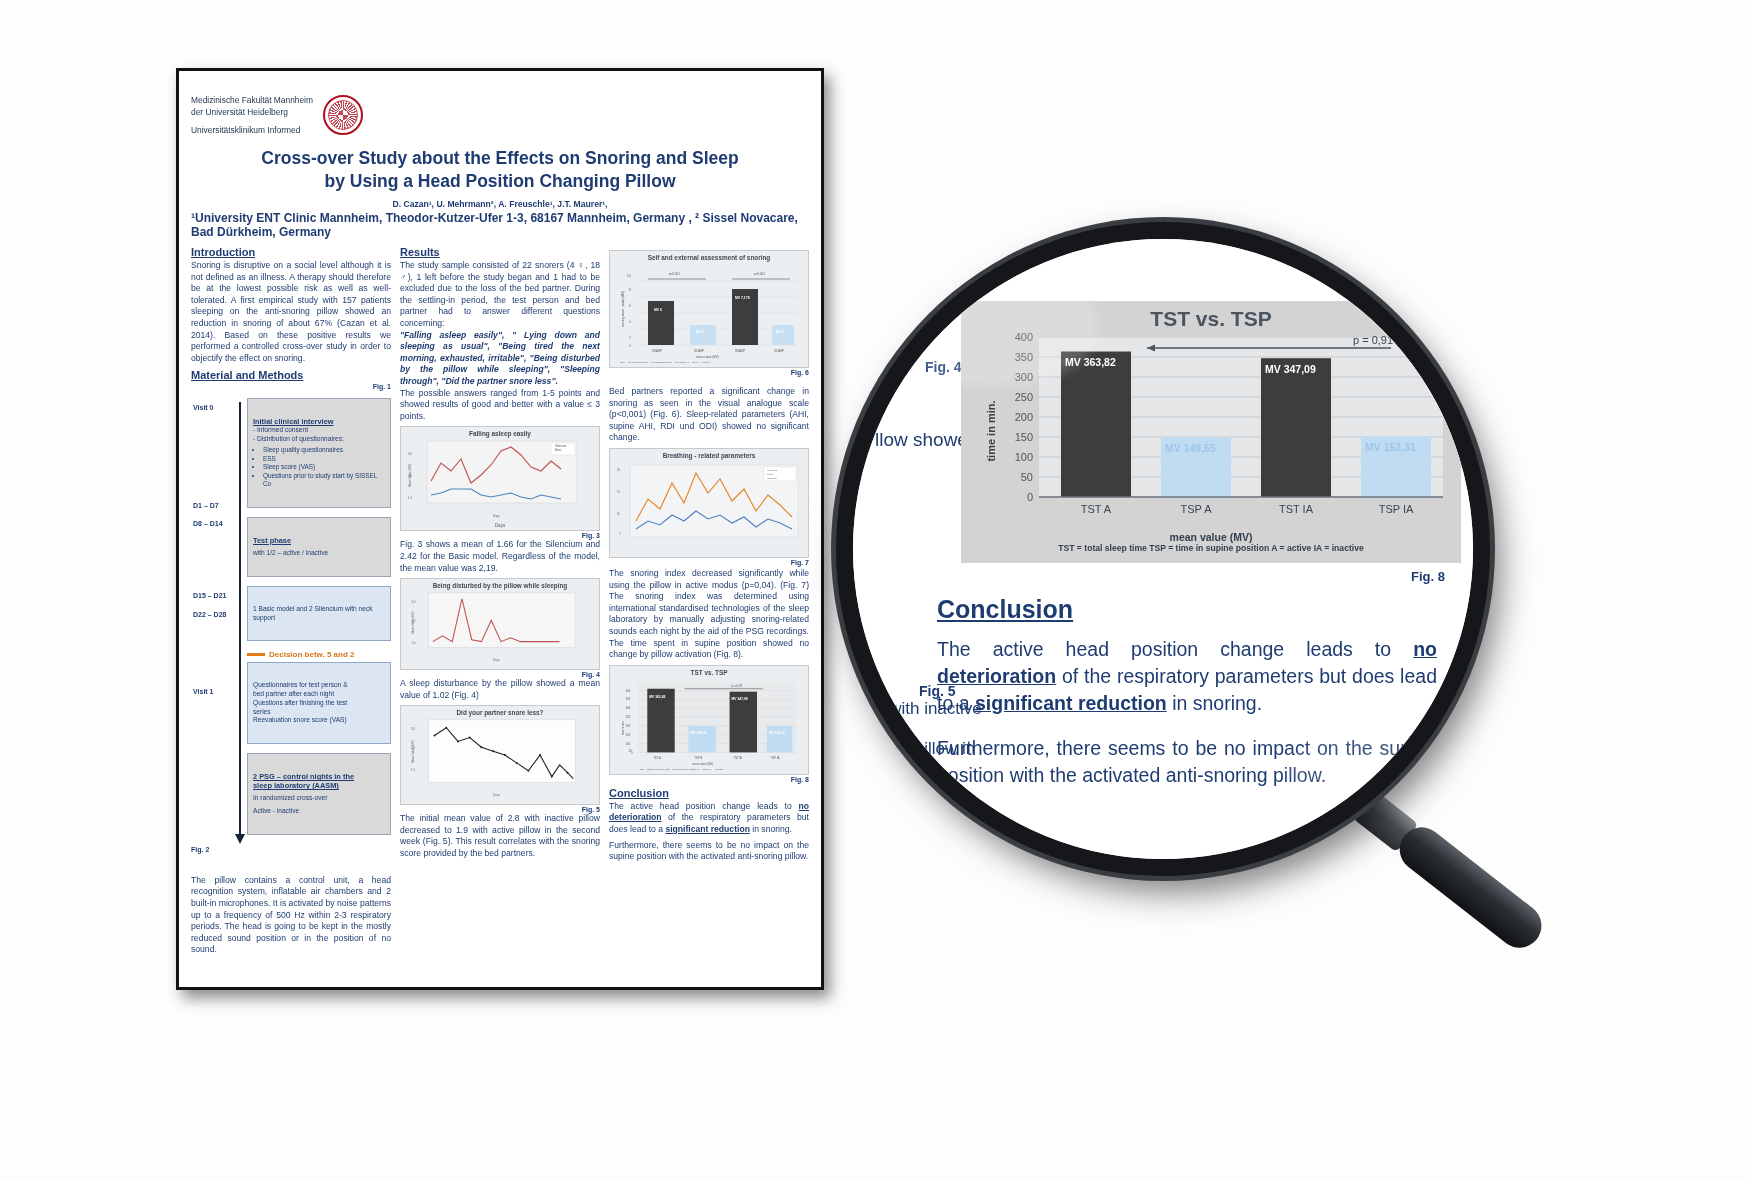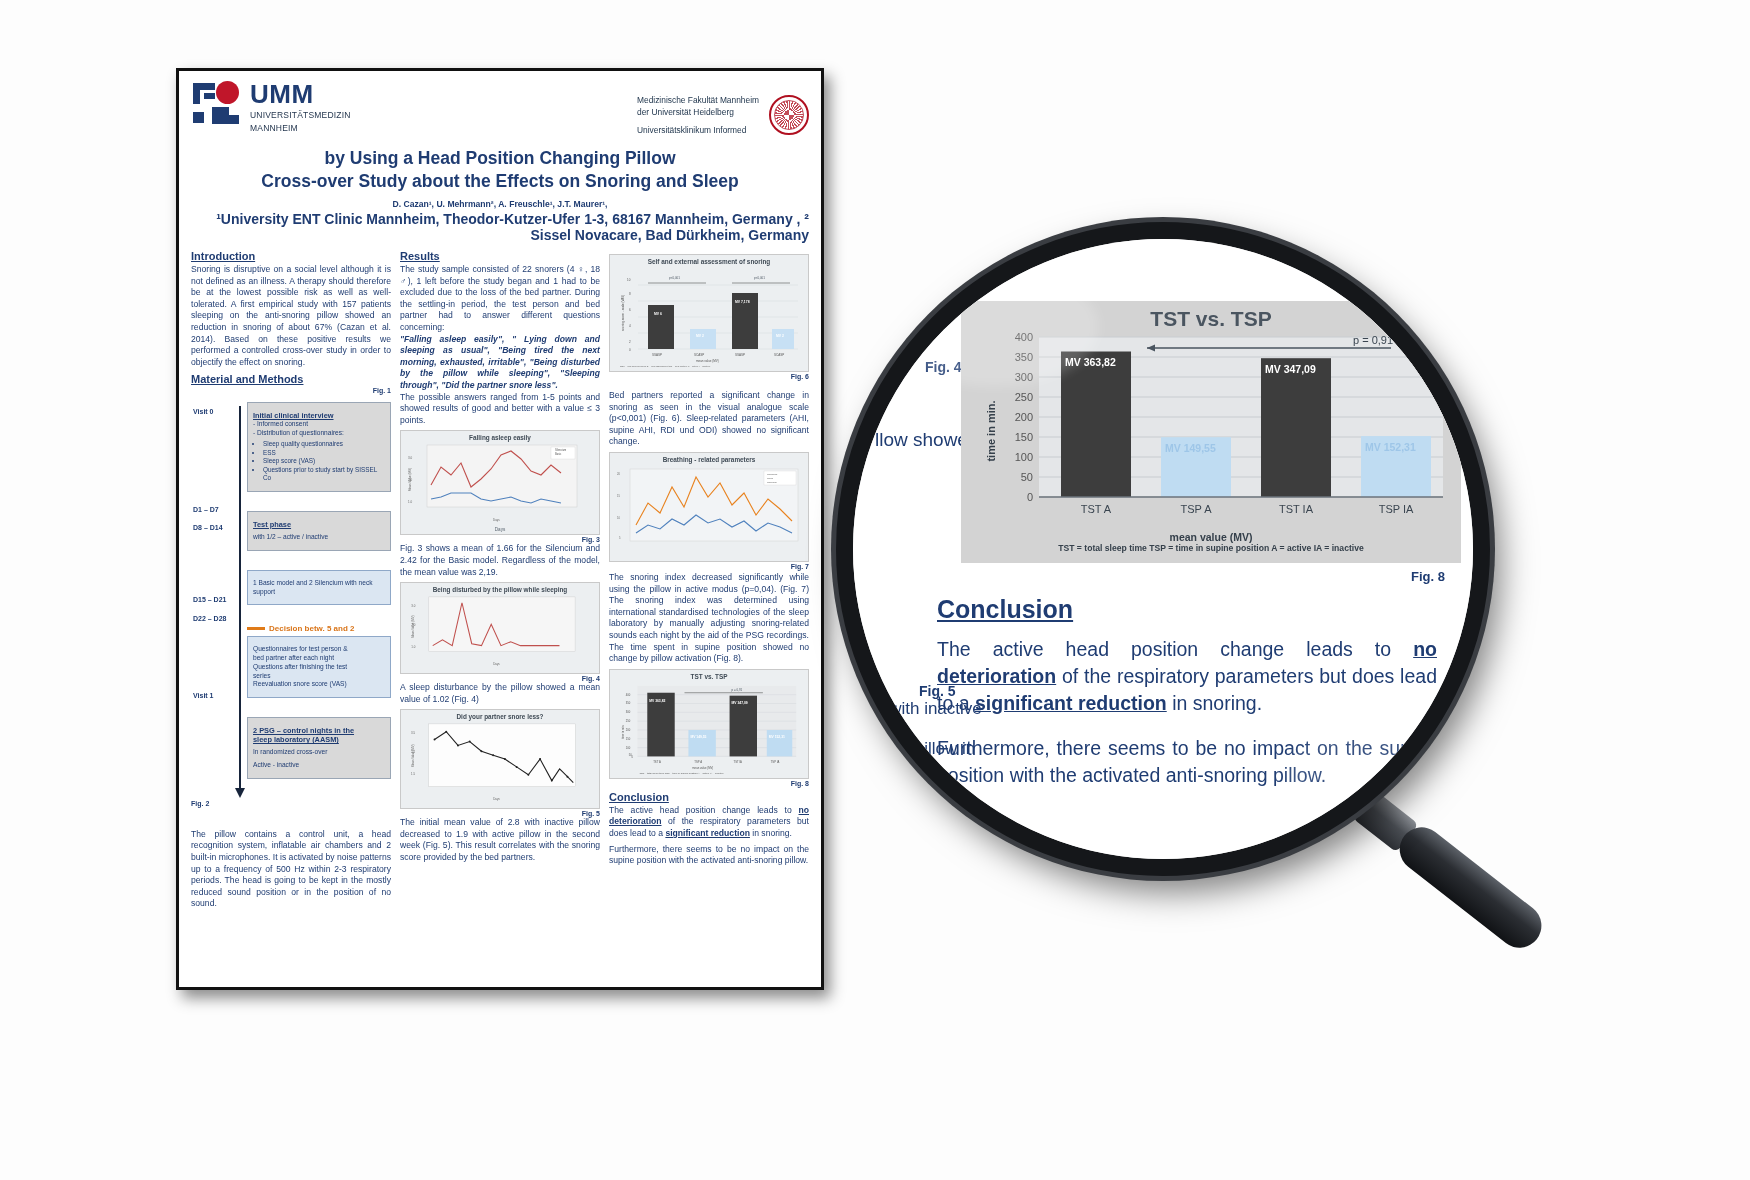--- a/index.html
+++ b/index.html
@@ -41,41 +41,41 @@
   .logo-sub{font-size:8.5px;color:#25374f;line-height:10px;margin-top:3px;letter-spacing:.2px;}
   .hdr-right{display:flex;align-items:flex-start;gap:10px;margin-top:14px;}
   .fac{font-size:8.4px;color:#23384f;line-height:11.5px;}
   .fac .gap{display:block;height:7px;}
   .seal{width:36px;height:36px;border-radius:50%;border:2px solid #b01020;position:relative;flex:0 0 auto;}
   .seal:after{content:"";position:absolute;inset:3px;border-radius:50%;border:1px solid #b01020;
     background:repeating-conic-gradient(#b01020 0 6deg,#fff 6deg 12deg);opacity:.75;}
   
   .title{text-align:center;font-size:17.5px;font-weight:bold;color:#1f3c72;line-height:23px;margin-top:4px;}
   .authors{text-align:center;font-size:8.6px;font-weight:bold;color:#1f3c72;margin-top:6px;}
-  .affil{text-align:right;font-size:14px;font-weight:bold;color:#1f3c72;margin-top:2px;}
+  .affil{text-align:left;font-size:12px;font-weight:bold;color:#1f3c72;margin-top:2px;}
   
   .cols{display:flex;gap:9px;margin-top:7px;}
   .col{width:200px;}
   .h2{font-size:11px;font-weight:bold;text-decoration:underline;color:#1f3c72;margin-bottom:2px;}
   .bodytxt{font-size:8.6px;line-height:11.6px;text-align:justify;color:#1f3c72;}
   .figlbl{font-size:7px;font-weight:bold;color:#1f3c72;text-align:right;margin-top:1px;}
   
   .incl{border:1px solid #8fa8c8;background:#dce8f4;padding:4px 6px;margin-top:3px;}
   .incl .t{font-size:7.6px;font-weight:bold;text-decoration:underline;color:#1f3c72;}
   .incl .i{font-size:7px;color:#1f3c72;line-height:9.6px;}
   
   .flow{display:flex;margin-top:8px;position:relative;}
   .flow-times{width:44px;font-size:7px;font-weight:bold;color:#1f3c72;position:relative;}
   .flow-times span{position:absolute;left:2px;}
   .flow-axis{width:12px;position:relative;}
   .flow-axis .ln{position:absolute;left:4px;top:4px;bottom:10px;width:2px;background:#17243b;}
   .flow-axis .ar{position:absolute;left:0px;bottom:0px;width:0;height:0;
      border-left:5px solid transparent;border-right:5px solid transparent;border-top:10px solid #17243b;}
   .flow-boxes{flex:1;}
-  .fbox{border:1px solid #9aa6b5;background:#d9d9d9;padding:8px 5px;margin-bottom:19px;}
+  .fbox{border:1px solid #9aa6b5;background:#d9d9d9;padding:18px 5px;margin-bottom:9px;}
   .fbox.blue{background:#dbe6f2;border-color:#8fa8c8;}
   .fbox .t{font-size:7.4px;font-weight:bold;text-decoration:underline;color:#1f3c72;}
   .fbox .i{font-size:6.6px;color:#1f3c72;line-height:8.8px;}
   .fbox ul{margin:2px 0 0 10px;padding:0;}
   .fbox li{font-size:6.4px;color:#1f3c72;line-height:8.6px;}
   .hl{border:1px solid #e08a28;background:#d9d9d9;padding:2px 4px;font-size:6.6px;color:#1f3c72;}
   .decision{display:flex;align-items:center;gap:4px;margin:3px 0;}
   .decision .dash{width:18px;height:3px;background:#e07b18;}
   .decision .d{font-size:8px;font-weight:bold;color:#d9751a;}
   
@@ -122,50 +122,34 @@
   .mg-concl p{margin:0 0 18px 0;font-size:19.5px;line-height:27px;text-align:justify;color:#1f3c72;}
   .mg-concl u{text-decoration:underline;font-weight:bold;}
 </style>
 </head>
 <body>
 
 <div id="poster-wrap">
  <div id="poster">
 
   <div class="hdr">
-    <div class="logo">
-      <div class="logo-mark">
-        <div class="lm-f1"></div>
-            <div class="lm-f2"></div>
-            <div class="lm-f3"></div>
-        <div class="lm-dot"></div>
-            <div class="lm-sq"></div>
-            <div class="lm-l1"></div>
-            <div class="lm-l2"></div>
-      </div>
-      <div class="logo-txt">
-        <div class="logo-umm">UMM</div>
-        <div class="logo-sub">UNIVERSITÄTSMEDIZIN</div>
-        <div class="logo-sub">MANNHEIM</div>
-      </div>
-    </div>
     <div class="hdr-right">
       <div class="fac">
         <div>Medizinische Fakultät Mannheim</div>
         <div>der Universität Heidelberg</div>
         <span class="gap"></span>
         <div>Universitätsklinikum Informed</div>
       </div>
       <div class="seal"></div>
     </div>
   </div>
 
   <div class="title">
+    <div>Cross-over Study about the Effects on Snoring and Sleep</div>
     <div>by Using a Head Position Changing Pillow</div>
-    <div>Cross-over Study about the Effects on Snoring and Sleep</div>
   </div>
   <div class="authors">D. Cazan¹, U. Mehrmann², A. Freuschle¹, J.T. Maurer¹,</div>
   <div class="affil">¹University ENT Clinic Mannheim, Theodor-Kutzer-Ufer 1-3, 68167 Mannheim, Germany , ² Sissel Novacare, Bad Dürkheim, Germany</div>
 
   <div class="cols">
 
     <div class="col">
       <div class="h2">Introduction</div>
       <div class="bodytxt">Snoring is disruptive on a social level although it is not defined as an illness. A therapy should therefore be at the lowest possible risk as well as well-tolerated. A first empirical study with 157 patients sleeping on the anti-snoring pillow showed an reduction in snoring of about 67% (Cazan et al. 2014). Based on these positive results we performed a controlled cross-over study in order to  objectify the effect on snoring.</div>
 

